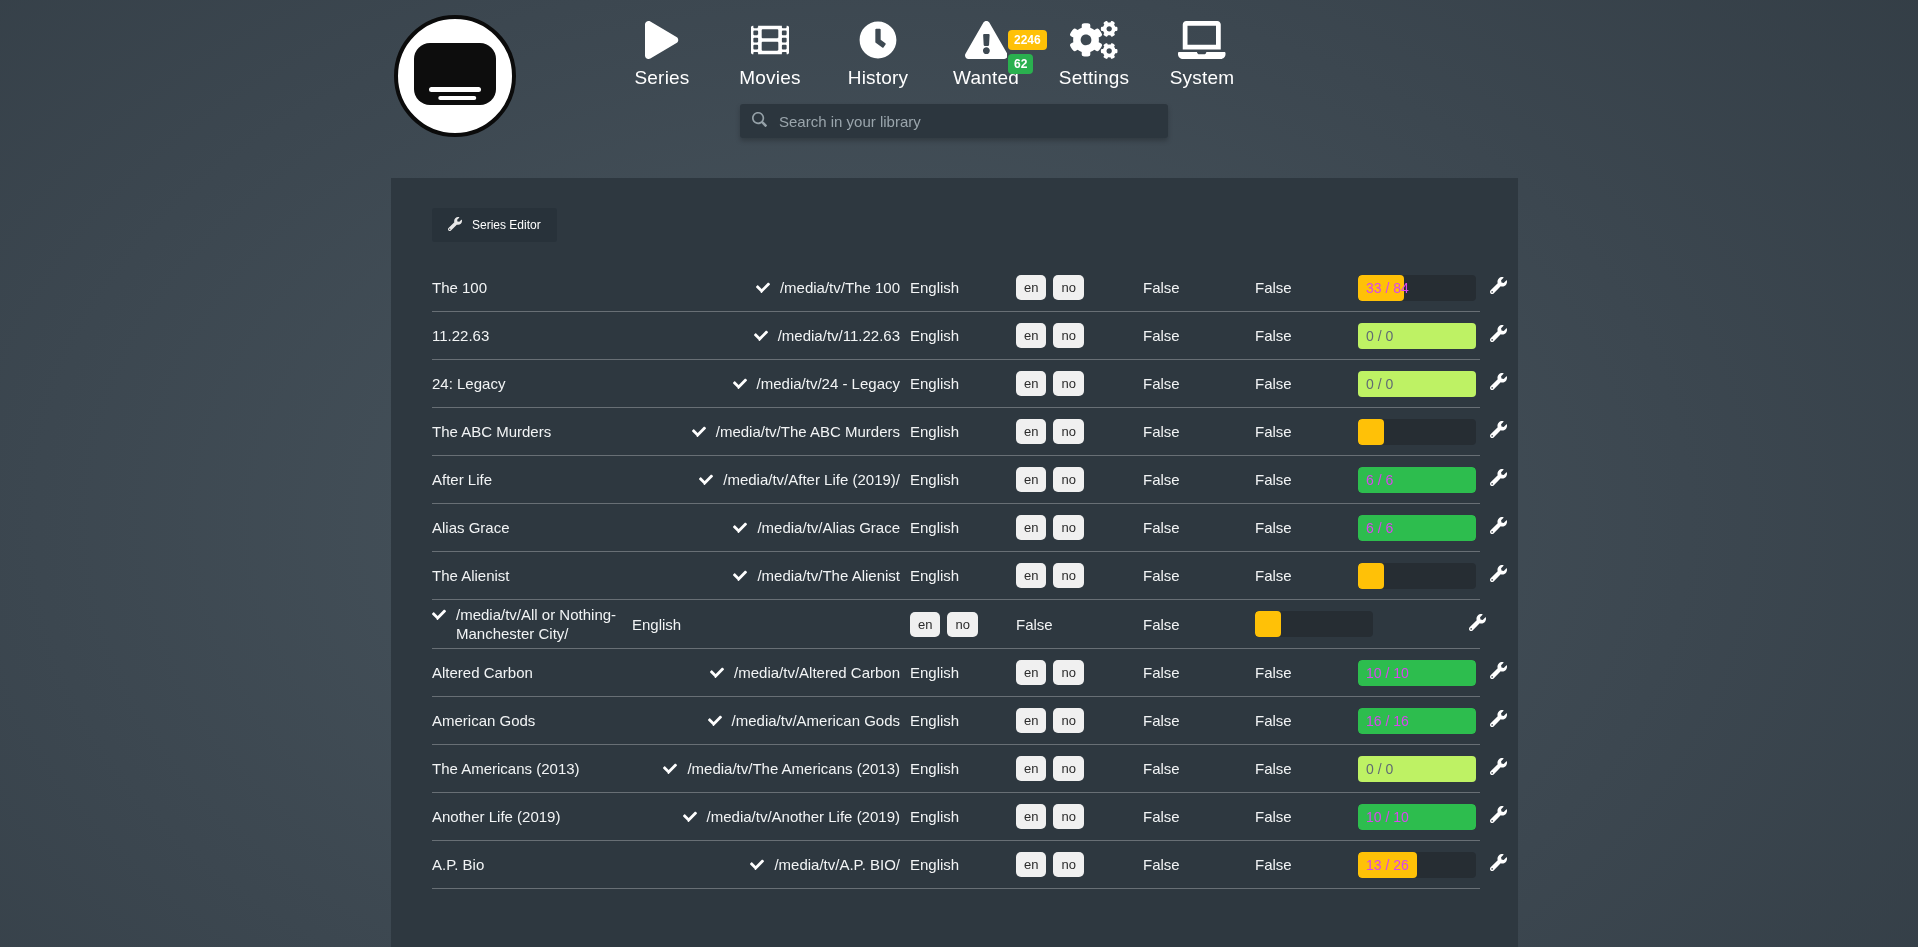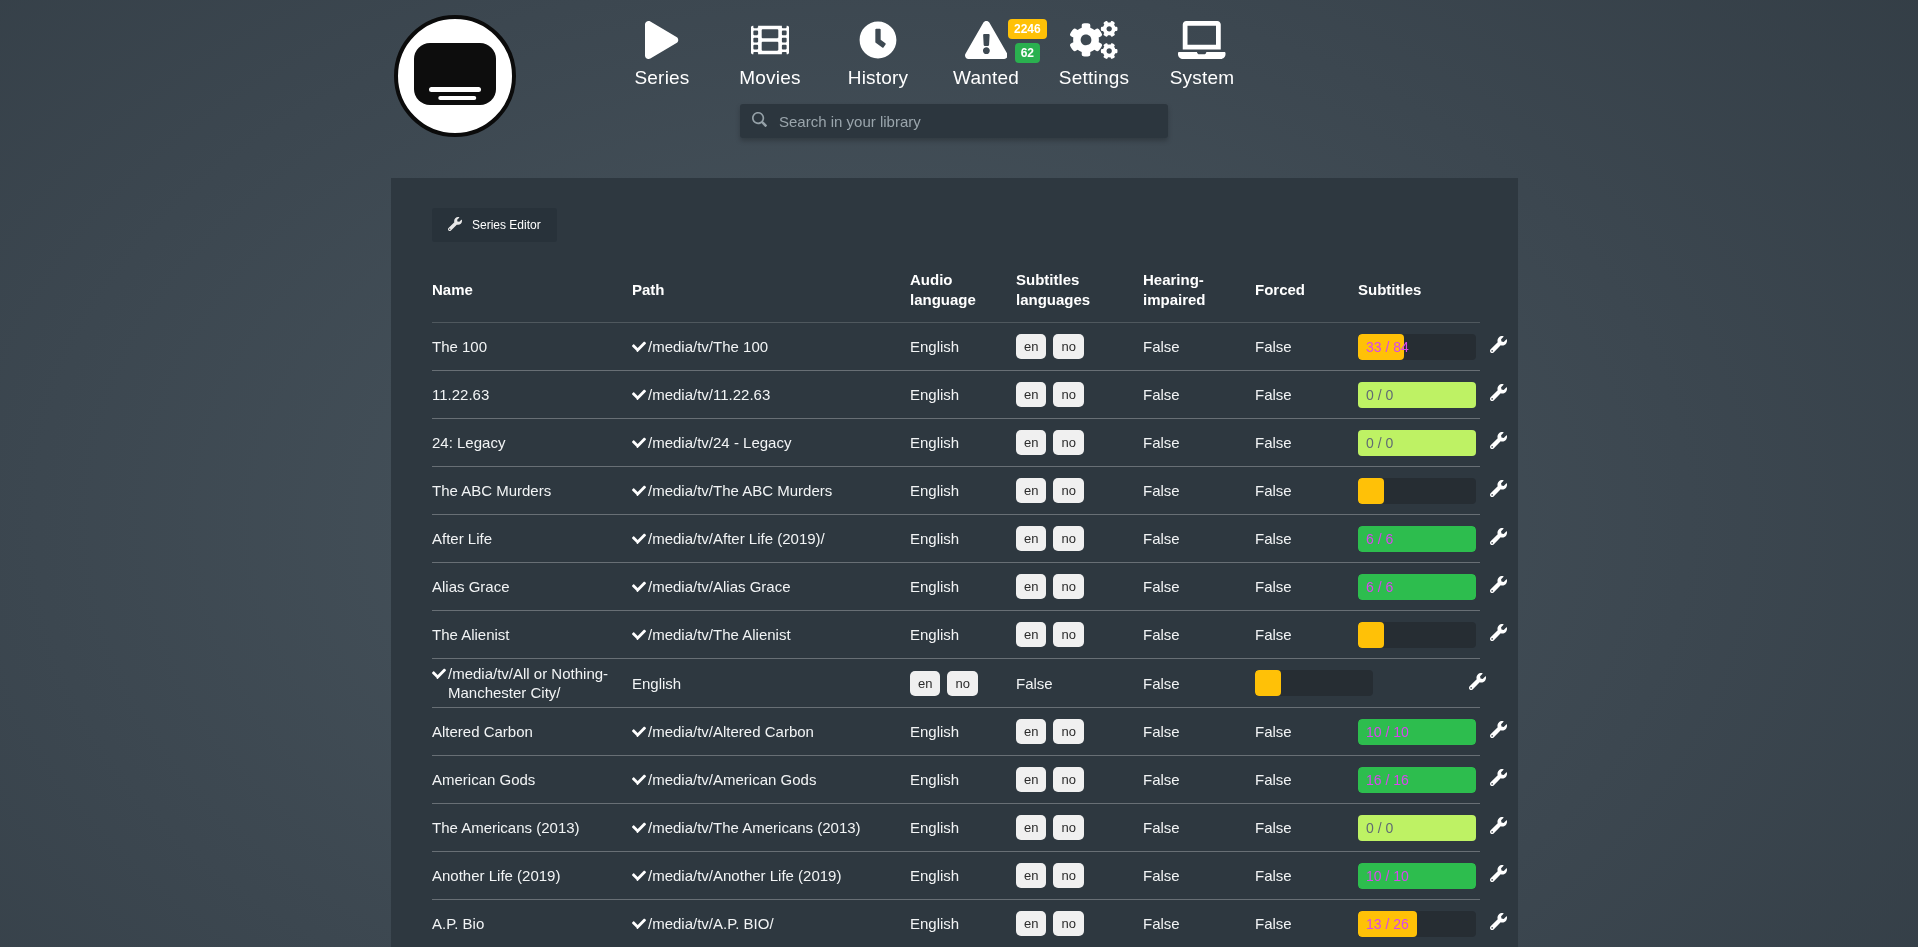--- a/index.html
+++ b/index.html
@@ -14,21 +14,21 @@
         border:4px solid #0b0b0b;border-radius:50%;cursor:pointer;}
   .logo .tv{position:absolute;left:16px;top:24px;width:82px;height:62px;background:#0d0d0d;border-radius:16px;}
   .logo .sub1{position:absolute;left:50%;transform:translateX(-50%);bottom:13px;width:52px;height:5px;background:#fff;border-radius:3px;}
   .logo .sub2{position:absolute;left:50%;transform:translateX(-44%);bottom:5px;width:38px;height:4px;background:#fff;border-radius:3px;}
   
   .nav{position:absolute;left:608px;top:16px;display:flex;}
   .nav-item{width:108px;text-align:center;color:#fff;position:relative;cursor:pointer;}
   .nav-icon{height:48px;display:flex;align-items:center;justify-content:center;}
   .nav-icon svg{height:38px;max-width:48px;}
   .nav-label{font-size:19px;margin-top:3px;letter-spacing:.2px;}
-  .nav-badges{position:absolute;left:76px;top:3px;display:flex;flex-direction:column;align-items:center;gap:4px;z-index:3;}
+  .nav-badges{position:absolute;left:76px;top:14px;display:flex;flex-direction:column;align-items:flex-start;gap:4px;z-index:3;}
   .nav-badge{display:inline-block;color:#fff;font-size:12px;font-weight:bold;line-height:1;
              padding:4px 6px;border-radius:4px;}
   
   .search{position:absolute;left:740px;top:104px;width:428px;height:34px;background:#2c363e;
           border-radius:3px;display:flex;align-items:center;padding:0 12px;box-sizing:border-box;
           box-shadow:0 3px 5px rgba(0,0,0,.22);}
   .search svg{width:15px;height:15px;color:#95a1a8;flex-shrink:0;margin-right:10px;}
   .search input{flex:1;background:transparent;border:none;outline:none;color:#a3a3a3;font-size:15px;
                 font-family:inherit;}
   .search input::placeholder{color:#9aa5ac;}
@@ -40,21 +40,21 @@
   .editor-btn svg{width:14px;height:14px;color:#e8e8e8;}
   
   .table{position:absolute;left:41px;top:86px;width:1048px;}
   .thead,.trow{display:grid;grid-template-columns:200px 278px 106px 127px 112px 103px 132px 1fr;align-items:center;}
   .thead{color:#fff;font-weight:bold;font-size:15px;line-height:20px;padding:6px 0 12px;
          border-bottom:1px solid rgba(255,255,255,0.16);}
   .trow{min-height:48px;border-bottom:1px solid rgba(255,255,255,0.28);color:#f2f4f5;font-size:15px;
         line-height:19px;padding:5px 0;box-sizing:border-box;}
   .cell{padding-right:10px;}
   .cell.name{cursor:pointer;}
-  .cell.path{display:flex;align-items:flex-start;gap:2px;}
+  .cell.path{display:flex;align-items:flex-start;gap:10px;justify-content:flex-end;}
   .cell.path svg{width:14px;height:14px;color:#fff;flex-shrink:0;margin-top:2px;}
   .lang-badge{display:inline-block;background:#f0f0f0;color:#2b2b2b;font-size:13px;line-height:1;
               padding:6px 8px;border-radius:5px;margin-right:7px;}
   .progress{width:118px;height:26px;border-radius:4px;background:#262d33;position:relative;overflow:hidden;}
   .progress.disabled{background:#bef264;}
   .progress-fill{position:absolute;left:0;top:0;bottom:0;border-radius:4px;}
   .progress-fill.partial{background:#ffc107;}
   .progress-fill.complete{background:#2dbd4e;}
   .progress-label{position:absolute;left:8px;top:50%;transform:translateY(-50%);font-size:14px;color:#d946ef;}
   .progress.disabled .progress-label{color:#606b73;}
@@ -136,30 +136,20 @@
 
 <div class="panel">
   <button class="editor-btn">
     <span id="editor-wrench-slot"><svg viewBox="0 0 512 512">
           <path d="M507.73 109.1c-2.24-9.03-13.54-12.09-20.12-5.51l-74.36 74.36-67.88-11.31-11.31-67.88 74.36-74.36c6.62-6.62 3.43-17.9-5.66-20.16-47.38-11.74-99.55.91-136.58 37.93-39.64 39.64-50.55 97.1-34.05 147.2L18.74 402.76c-24.99 24.99-24.99 65.51 0 90.5 24.99 24.99 65.51 24.99 90.5 0l213.21-213.21c50.12 16.71 107.47 5.68 147.37-34.22 37.07-37.07 49.7-89.32 37.91-136.73zM64 472c-13.25 0-24-10.75-24-24 0-13.26 10.75-24 24-24s24 10.74 24 24c0 13.25-10.75 24-24 24z" fill="currentColor"></path>
         </svg></span>
     <span>Series Editor</span>
   </button>
 
   <div class="table">
-    <div class="thead" id="thead">
-        <div class="cell">Name</div>
-        <div class="cell">Path</div>
-        <div class="cell">Audio language</div>
-        <div class="cell">Subtitles languages</div>
-        <div class="cell">Hearing-impaired</div>
-        <div class="cell">Forced</div>
-        <div class="cell">Subtitles</div>
-        <div></div>
-      </div>
     <div id="tbody">
         <div class="trow">
           <div class="cell name">The 100</div>
           <div class="cell path">
             <svg viewBox="0 0 512 512">
               <path d="M173.898 439.404l-166.4-166.4c-9.997-9.997-9.997-26.206 0-36.204l36.203-36.204c9.997-9.998 26.207-9.998 36.204 0L208 328.199 432.095 104.104c9.997-9.998 26.207-9.998 36.204 0l36.203 36.204c9.997 9.997 9.997 26.206 0 36.204l-294.4 294.4c-9.998 9.997-26.207 9.997-36.204 0z" fill="currentColor"></path>
             </svg>
             <span>/media/tv/The 100</span>
           </div>
           <div class="cell">English</div>

